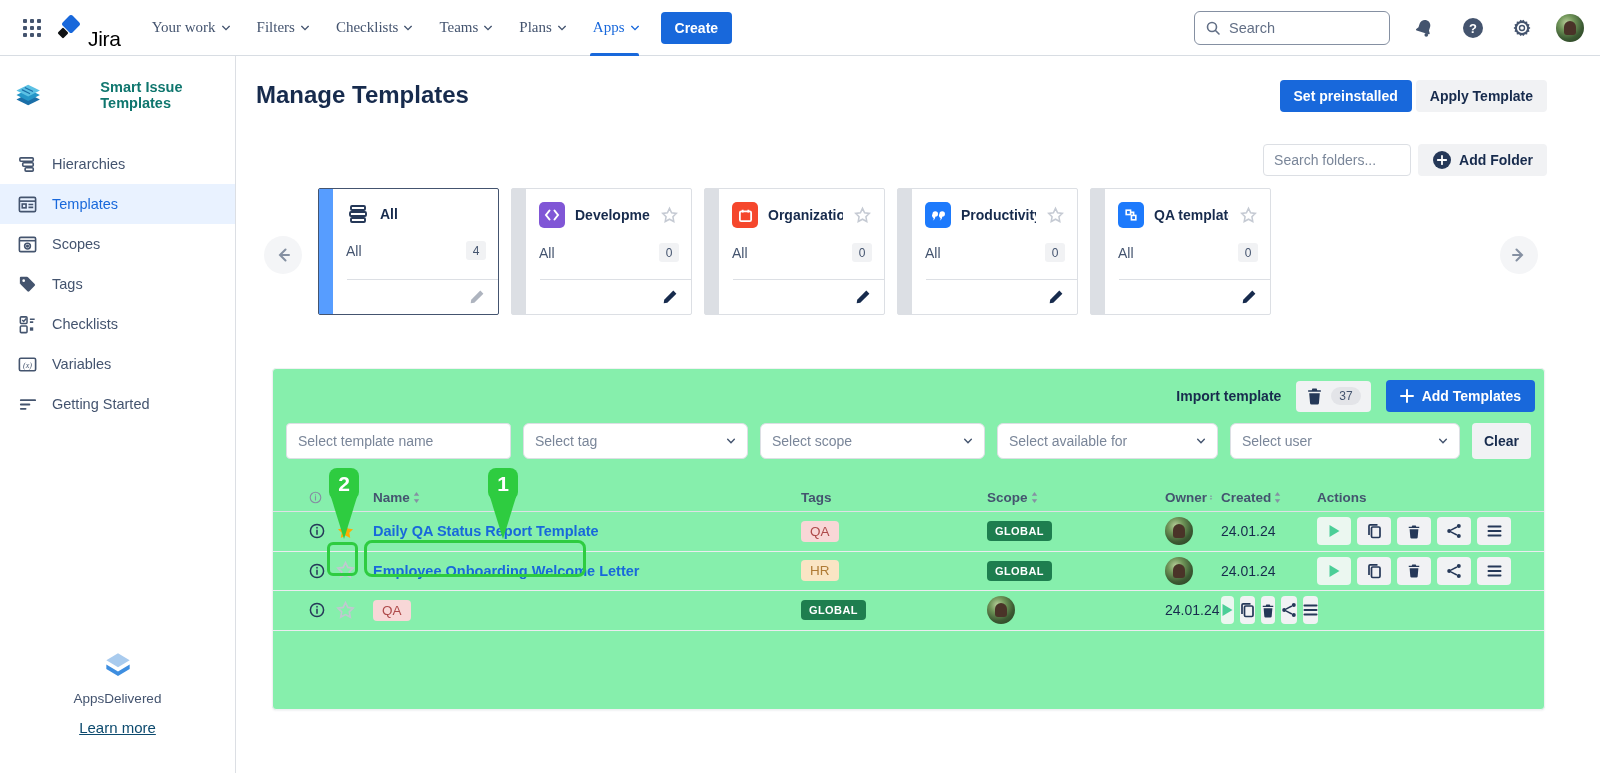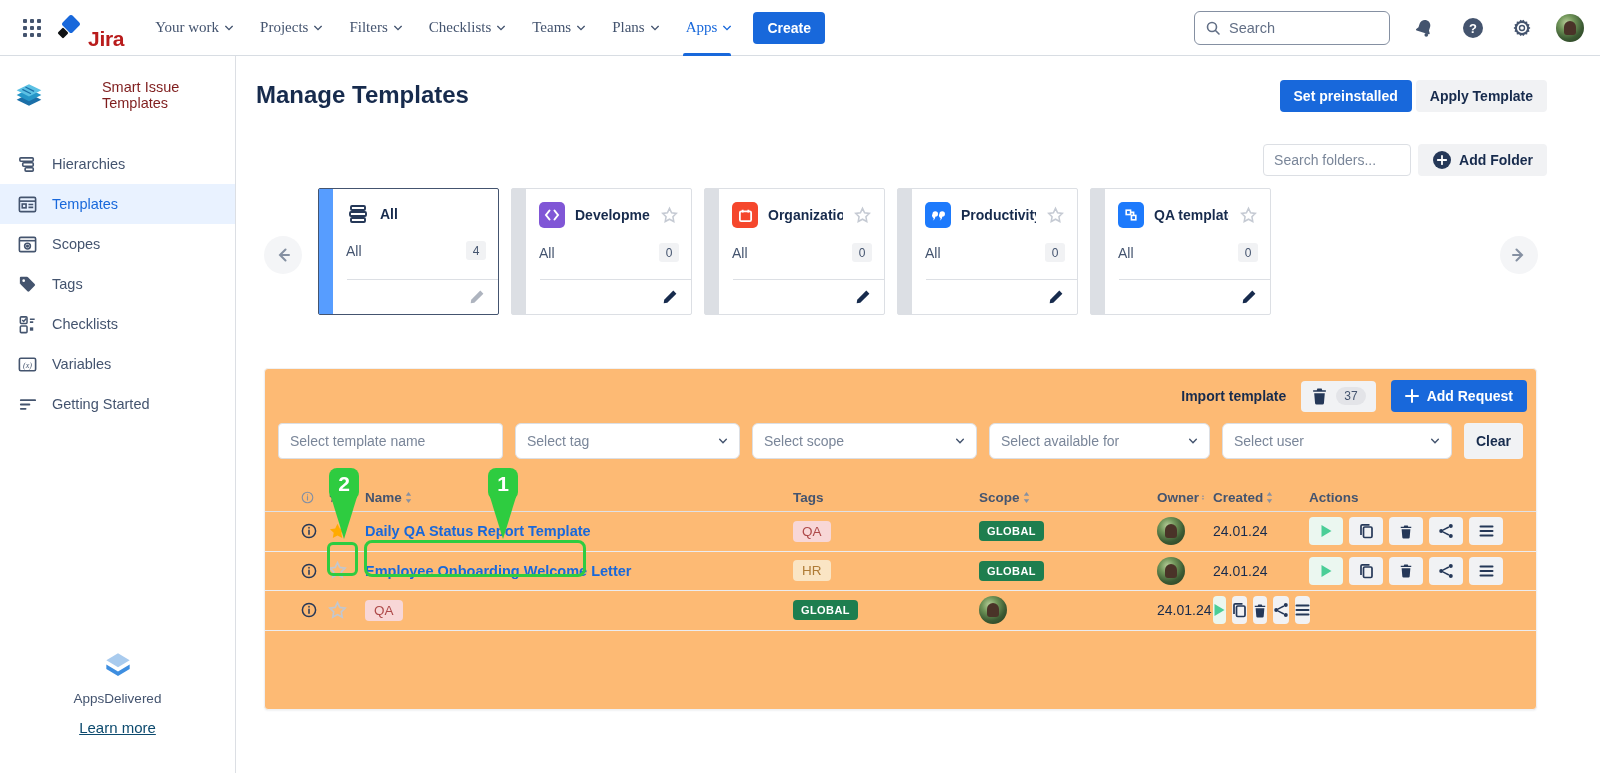--- a/index.html
+++ b/index.html
@@ -5,21 +5,21 @@
   * { margin:0; padding:0; box-sizing:border-box; }
   html,body { width:1600px; height:773px; }
   body { font-family:"Liberation Sans", sans-serif; background:#fff; color:#172B4D; overflow:hidden; }
   .page { position:relative; width:1600px; height:773px; background:#fff; }
 
   
   .topnav { position:absolute; left:0; top:0; width:1600px; height:56px; background:#fff;
             border-bottom:1px solid #D8DDE3; display:flex; align-items:center; padding:0 16px; z-index:30; }
   .grid-btn { width:32px; height:32px; display:flex; align-items:center; justify-content:center; border-radius:4px; cursor:pointer; }
   .brand { display:flex; align-items:center; gap:6px; margin:0 18px 0 8px; }
-  .brand-text { font-size:21px; font-weight:700; color:#b91c1c; letter-spacing:-0.3px;margin-top:22px; }
+  .brand-text { font-size:21px; font-weight:400; color:#000000; letter-spacing:-0.3px;margin-top:22px; }
   .nav-items { display:flex; align-items:center; height:56px; }
   .nav-item { position:relative; height:56px; display:flex; align-items:center; gap:5px; padding:0 13px;
               font-size:15px; color:#44546F; cursor:pointer; white-space:nowrap;font-family:Liberation Serif, serif; }
   .nav-item.active { color:#1868DB; font-weight:500; }
   .nav-item.active::after { content:""; position:absolute; left:10px; right:14px; bottom:0; height:3px;
               background:#1868DB; border-radius:2px 2px 0 0; }
   .chev { width:10px; height:10px; }
   .create-btn { background:#1868DB; color:#fff; font-size:14px; font-weight:600; border:none;
               border-radius:4px; padding:8px 14px; margin-left:8px; cursor:pointer; }
   .nav-right { margin-left:auto; display:flex; align-items:center; gap:19px; }
@@ -31,21 +31,21 @@
   .avatar { width:28px; height:28px; border-radius:50%;
             background:radial-gradient(circle at 38% 32%, #b8cf9a 0%, #6f9458 30%, #3c5a33 62%, #24391f 100%); cursor:pointer;
             position:relative; overflow:hidden; }
   .avatar::after { content:""; position:absolute; left:8px; top:7px; width:12px; height:14px; border-radius:6px 6px 3px 3px;
             background:#4a3328; }
 
   
   .sidebar { position:absolute; left:0; top:56px; width:236px; height:717px; background:#fff;
              border-right:1px solid #DCDFE4; }
   .app-head { display:flex; align-items:center; gap:10px; padding:22px 14px 20px 12px; }
-  .app-title { font-size:14.5px; font-weight:400; color:#7f1d1d;margin-left:46px; }
+  .app-title { font-size:14.5px; font-weight:700; color:#0f766e;margin-left:46px; }
   .snav { margin-top:12px; }
   .snav-item { display:flex; align-items:center; gap:14px; height:40px; padding:0 12px 0 17px;
                font-size:14.5px; color:#44546F; cursor:pointer; }
   .snav-item.active { background:#E9F2FF; color:#1868DB; font-weight:500; }
   .sico { width:21px; height:21px; color:#44546E; flex:none; }
   .sidebar-footer { position:absolute; left:0; bottom:36px; width:100%; text-align:center; }
   .sf-brand { font-size:13.5px; color:#44546F; margin-top:9px; }
   .sf-link { font-size:15px; color:#0c4a6e; margin-top:13px; cursor:pointer; display:inline-block;text-decoration:underline; }
 
   
@@ -79,21 +79,21 @@
   .frow2 { display:flex; align-items:center; justify-content:space-between; margin-top:15px; }
   .fsub { font-size:14px; color:#44546F; }
   .fcount { min-width:20px; height:19px; padding:0 5px; background:#F1F2F4; border-radius:3px;
             font-size:12px; color:#44546F; display:flex; align-items:center; justify-content:center; }
   .ffoot { position:absolute; left:14px; right:0; bottom:0; height:35px; border-top:1px solid #DCDFE4;
            display:flex; align-items:center; justify-content:flex-end; padding-right:13px; }
   .pencil { color:#172B4D; cursor:pointer; }
   .pencil.dim { color:#AEB4BF; }
 
   
-  .panel { position:absolute; left:264px; top:368px; width:1273px; height:342px; background:#fdba74;
+  .panel { position:absolute; left:272px; top:368px; width:1273px; height:342px; background:#86efac;
            border:1px solid #F0F1F3; border-radius:4px; box-shadow:0 1px 2px rgba(9,30,66,0.06); }
   .panel-actions { display:flex; align-items:center; justify-content:flex-end; gap:15px; padding:10px 9px 0 0; height:44px; }
   .import-label { font-size:14px; font-weight:600; color:#172B4D; cursor:pointer; }
   .trash-btn { display:flex; align-items:center; gap:8px; background:#F1F2F4; border:none; border-radius:4px;
            height:31px; padding:0 10px; cursor:pointer; }
   .trash-count { background:#E3E4E8; border-radius:9px; font-size:12px; color:#44546F; padding:2px 8px; }
   .add-template { display:flex; align-items:center; gap:8px; }
   .filters { display:flex; align-items:center; justify-content:space-between; padding:10px 13px 0 13px; }
   .f-input, .f-select { height:36px; background:#fff; border:1px solid #DCDFE4; border-radius:4px;
            font-size:14px; color:#7A8699; font-family:inherit; }
@@ -166,26 +166,20 @@
       <span class="brand-text">Jira</span>
     </div>
     <div class="nav-items">
       <div class="nav-item">
           <span>Your work</span>
           <svg class="chev" viewBox="0 0 12 12">
             <path d="M2 4l4 4 4-4" stroke="#44546F" stroke-width="1.6" fill="none" stroke-linecap="round"></path>
           </svg>
         </div>
       <div class="nav-item">
-          <span>Projects</span>
-          <svg class="chev" viewBox="0 0 12 12">
-            <path d="M2 4l4 4 4-4" stroke="#44546F" stroke-width="1.6" fill="none" stroke-linecap="round"></path>
-          </svg>
-        </div>
-      <div class="nav-item">
           <span>Filters</span>
           <svg class="chev" viewBox="0 0 12 12">
             <path d="M2 4l4 4 4-4" stroke="#44546F" stroke-width="1.6" fill="none" stroke-linecap="round"></path>
           </svg>
         </div>
       <div class="nav-item">
           <span>Checklists</span>
           <svg class="chev" viewBox="0 0 12 12">
             <path d="M2 4l4 4 4-4" stroke="#44546F" stroke-width="1.6" fill="none" stroke-linecap="round"></path>
           </svg>
@@ -486,21 +480,21 @@
       <button class="trash-btn">
         <svg width="17" height="18" viewBox="0 0 16 17" fill="#253858">
             <path d="M6 1.5h4l.6 1.5H14v1.6H2V3h3.4zM3 5.8h10l-.8 9.5a1.4 1.4 0 0 1-1.4 1.2H5.2a1.4 1.4 0 0 1-1.4-1.2z"></path>
           </svg>
         <span class="trash-count">37</span>
       </button>
       <button class="btn btn-primary add-template">
         <svg width="14" height="14" viewBox="0 0 14 14">
             <path d="M7 1v12M1 7h12" stroke="#fff" stroke-width="2" stroke-linecap="round"></path>
           </svg>
-        <span>Add Request</span>
+        <span>Add Templates</span>
       </button>
     </div>
 
     <div class="filters">
       <input class="f-input" type="text" placeholder="Select template name" style="">
       <div class="f-select" style="width:225px">
         <span class="ph">Select tag</span>
         <svg class="chev" viewBox="0 0 12 12">
             <path d="M2 4l4 4 4-4" stroke="#44546F" stroke-width="1.7" fill="none" stroke-linecap="round"></path>
           </svg>

